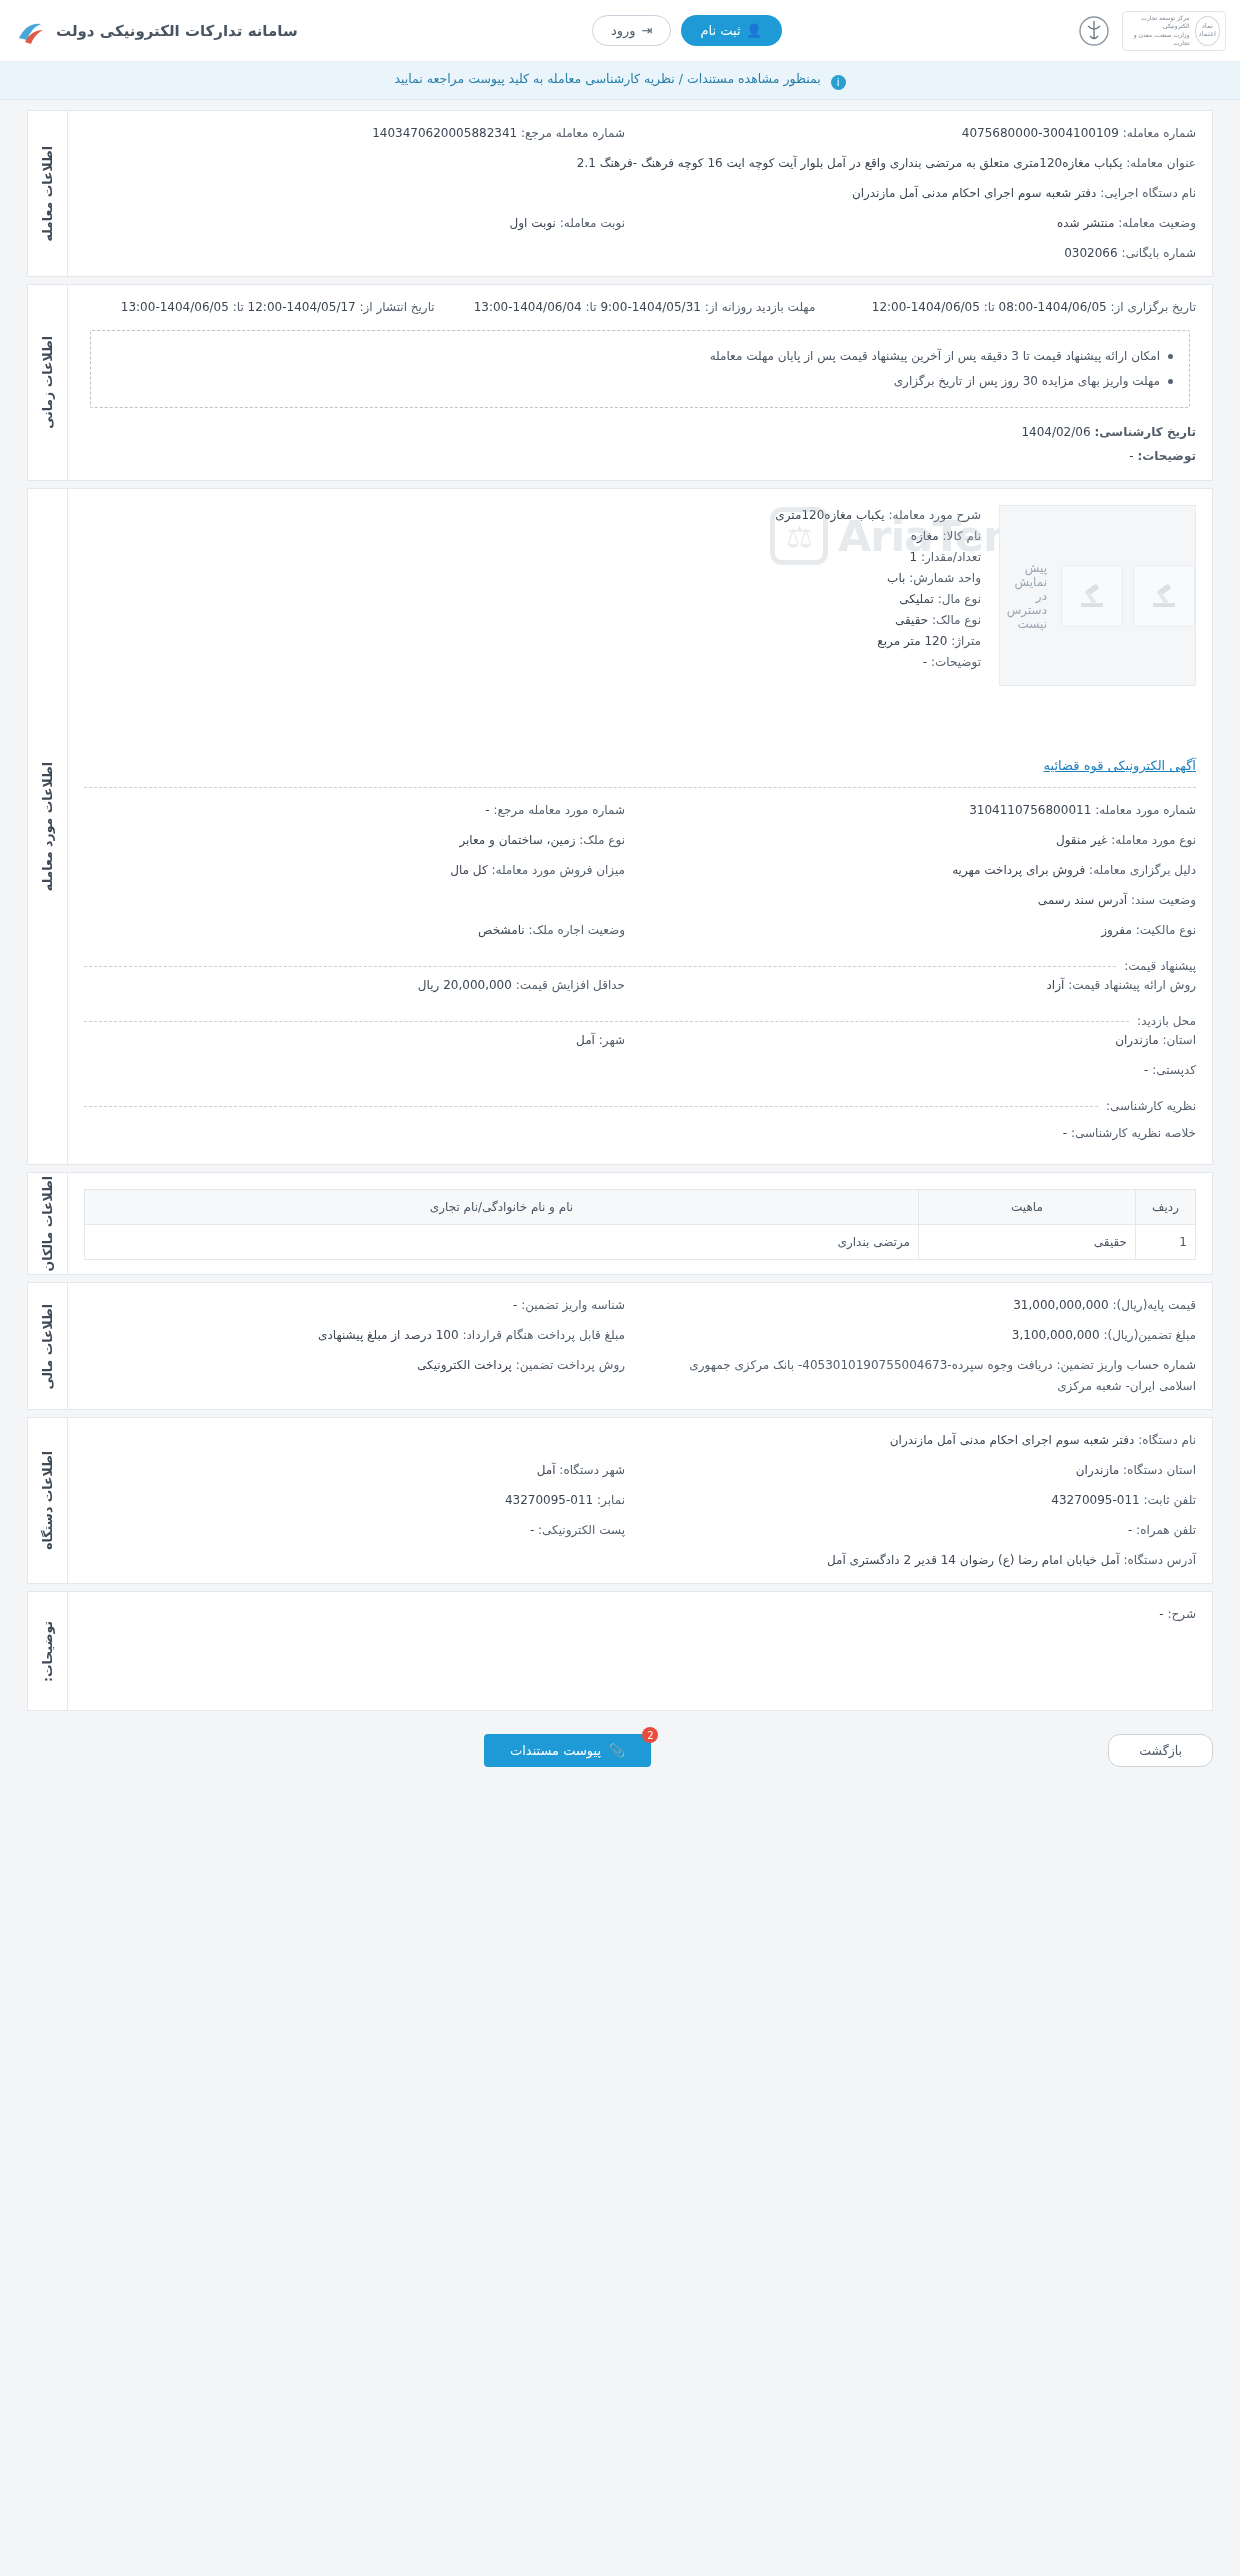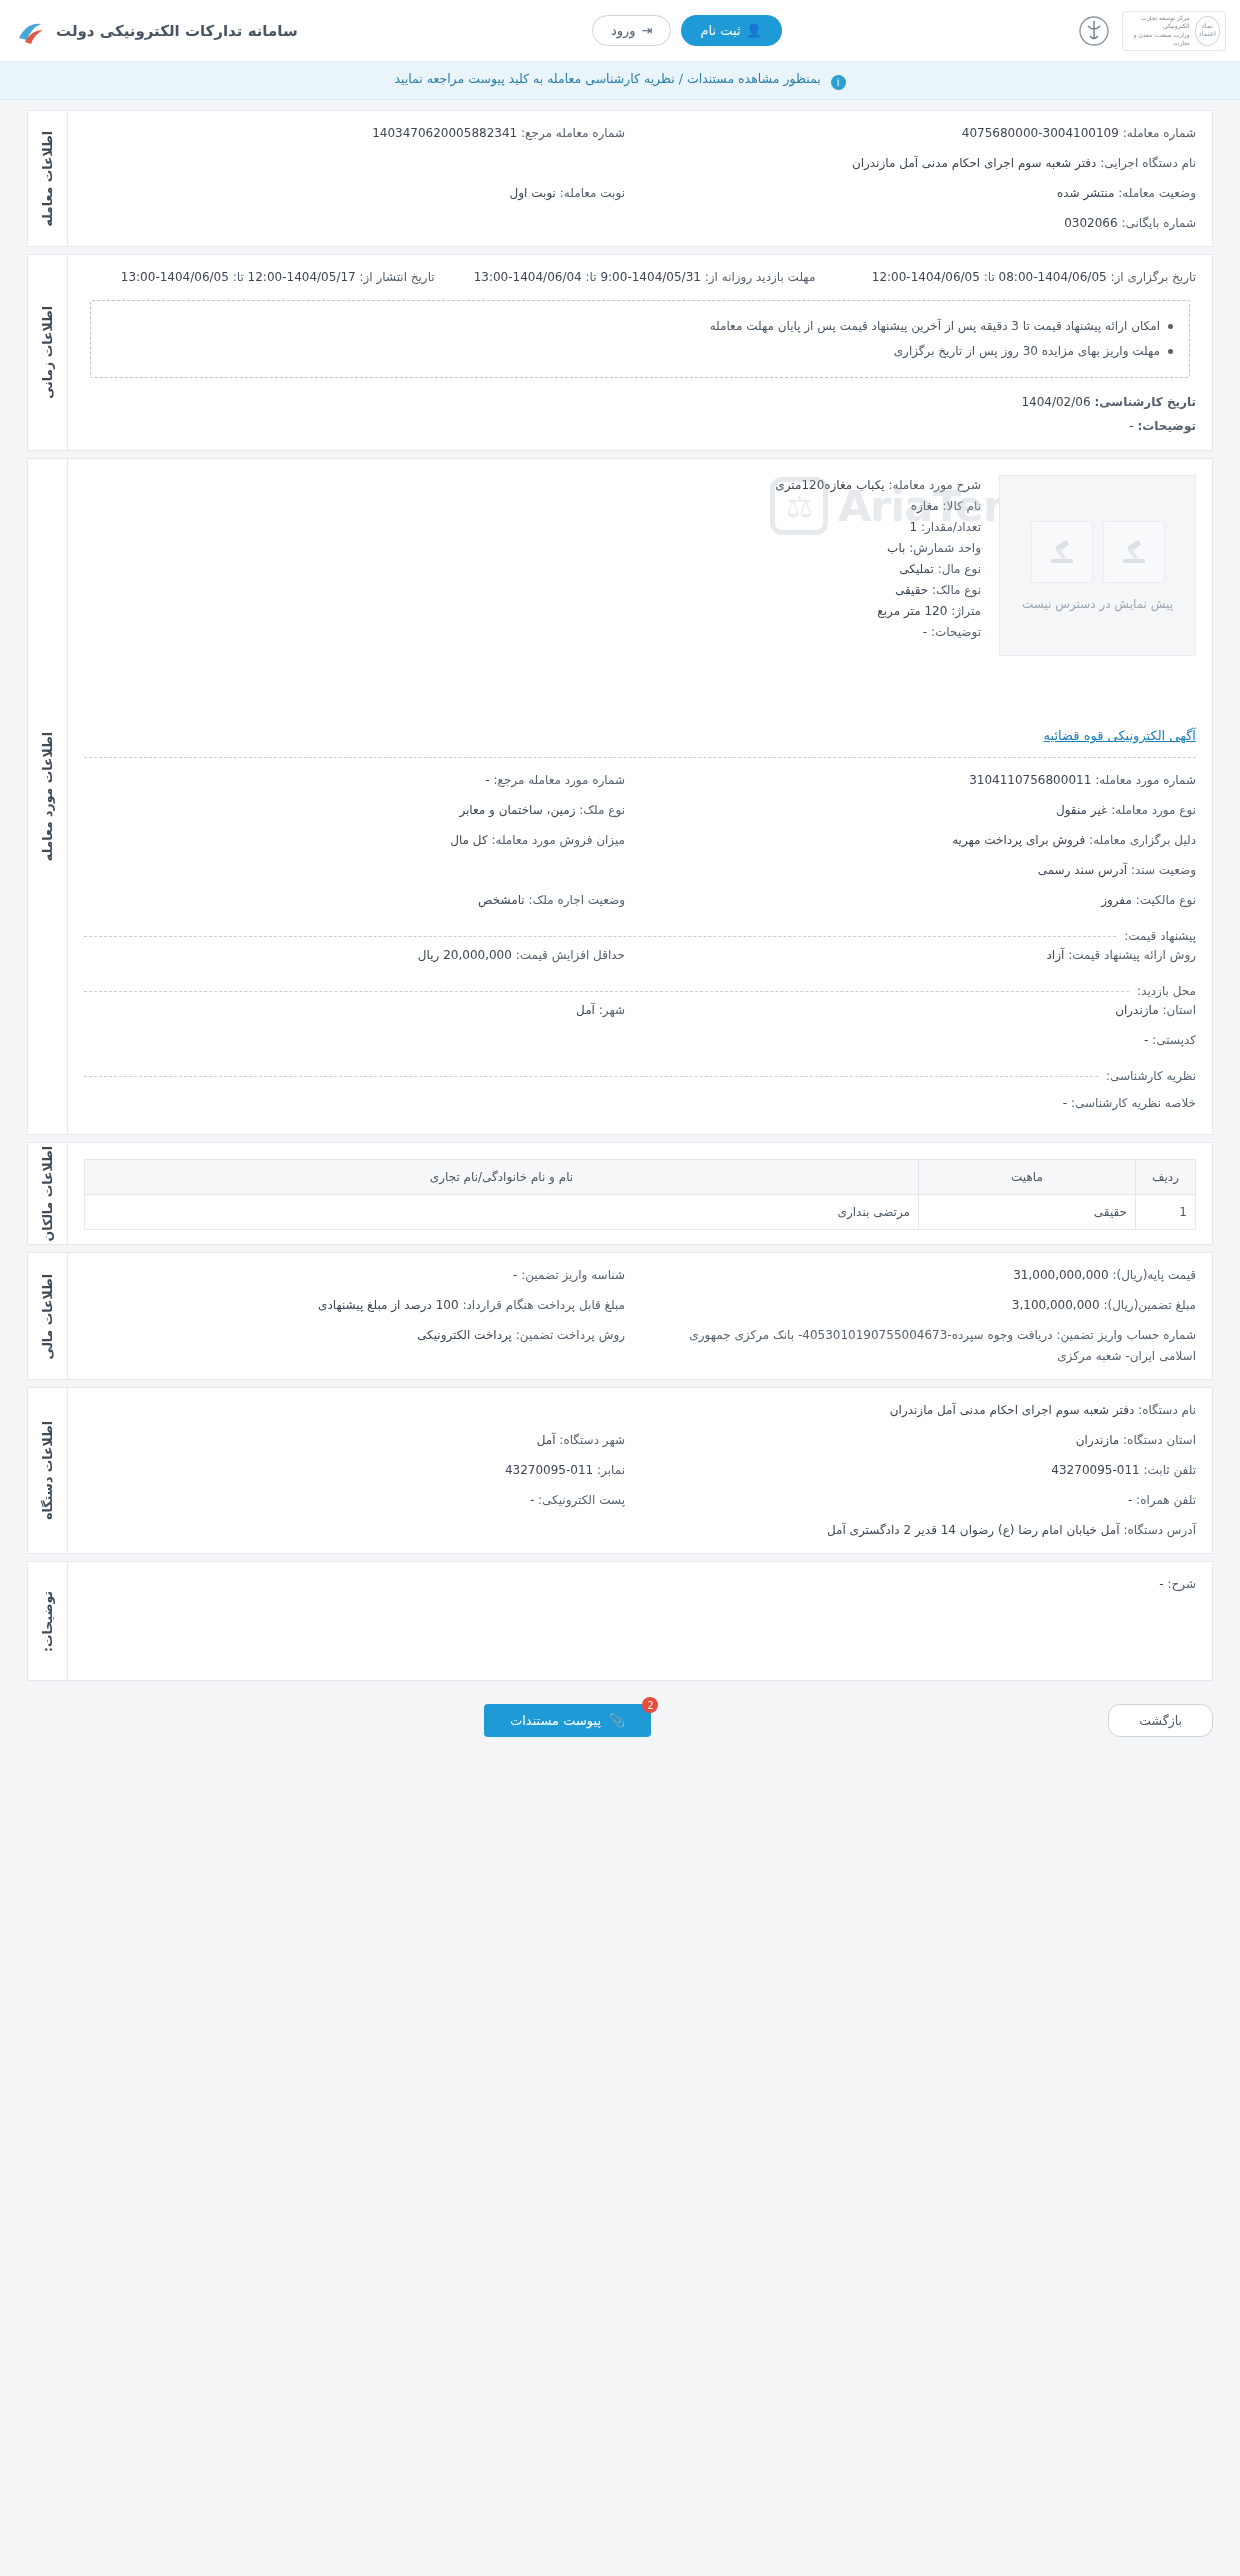--- a/index.html
+++ b/index.html
@@ -133,21 +133,21 @@
   .preview-wrap {
     display: flex; gap: 18px; align-items: flex-start;
     position: relative; min-height: 249px;
   }
   .desc-col { flex: 1 1 auto; text-align: right; padding-top: 4px; }
   .preview-box {
     width: 197px; flex: 0 0 197px;
     background: #f4f6f8;
     border: 1px solid #e7ebef;
     height: 181px;
-    display: flex; flex-direction: column;
+    display: flex; 
     align-items: center; justify-content: center;
     gap: 14px;
     margin-top: 4px;
     position: relative;
   }
   .preview-box .ph-text { font-size: 12px; color: #9aa6b2; }
   .gavels { display: flex; gap: 10px; opacity: .5; }
   .gavel-card {
     width: 62px; height: 62px; background: #fff;
     border: 1px solid #dfe5ea; border-radius: 3px;
@@ -293,20 +293,24 @@
   <div class="section">
     <div class="sec-body">
       <div class="grid2">
         <div class="fld">
           <b>شماره معامله:</b>
           <span class="val">3004100109-4075680000</span>
         </div>
         <div class="fld">
           <b>شماره معامله مرجع:</b>
           <span class="val">1403470620005882341</span>
+        </div>
+        <div class="fld" style="grid-column:1 / span 2">
+          <b>عنوان معامله:</b>
+          <span class="val">یکباب مغازه120متری متعلق به مرتضی بنداری واقع در آمل بلوار آیت کوچه ایت 16 کوچه فرهنگ -فرهنگ 2.1</span>
         </div>
         <div class="fld" style="grid-column:1 / span 2">
           <b>نام دستگاه اجرایی:</b>
           <span class="val">دفتر شعبه سوم اجرای احکام مدنی آمل مازندران</span>
         </div>
         <div class="fld">
           <b>وضعیت معامله:</b>
           <span class="val">منتشر شده</span>
         </div>
         <div class="fld">

